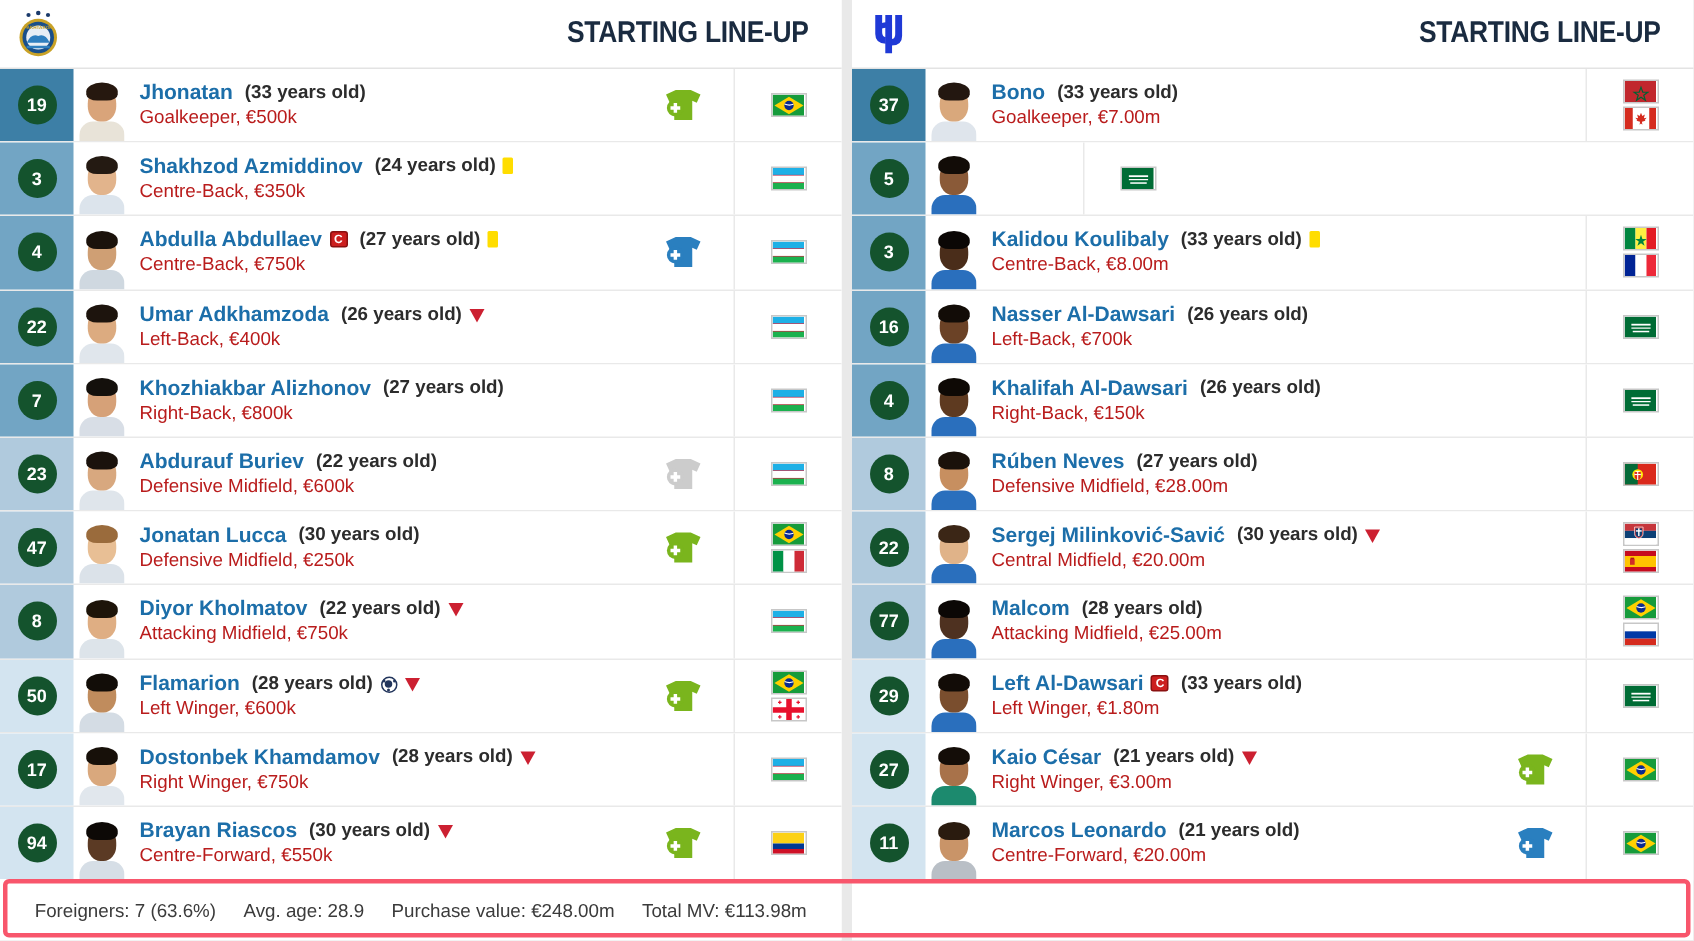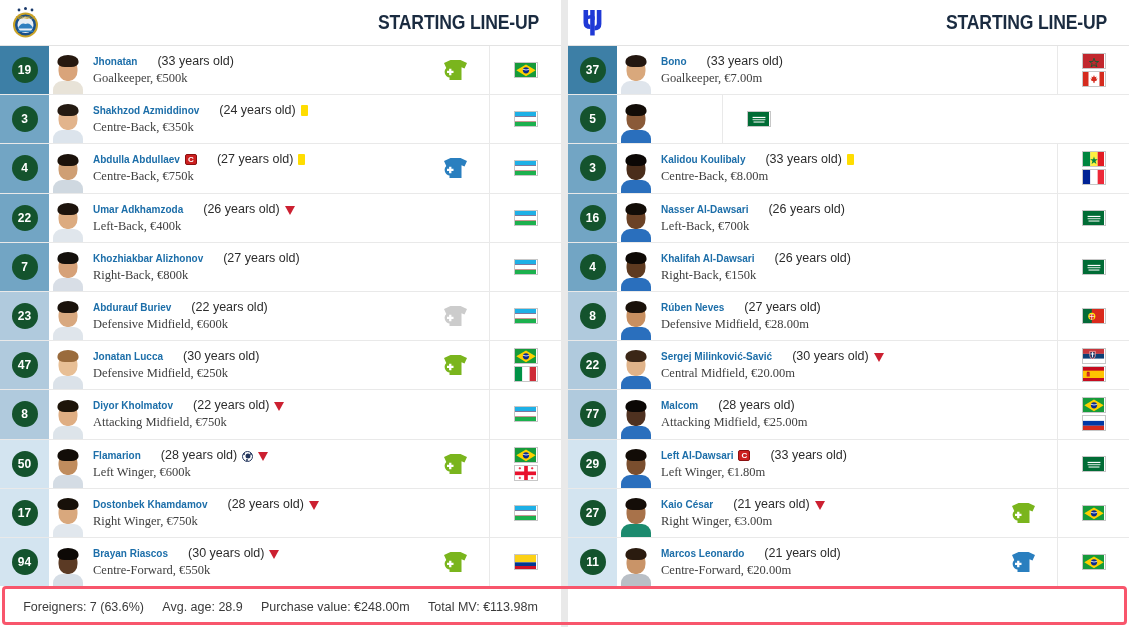--- a/index.html
+++ b/index.html
@@ -42,23 +42,23 @@
     display: flex; align-items: center; justify-content: center;
     font-family: "Liberation Sans", sans-serif;
   }
   .cell-photo { width: 37px; flex: 0 0 37px; display: flex; align-items: flex-end; justify-content: center; overflow: hidden; }
   .photo { width: 31px; height: 42px; position: relative; overflow: hidden; }
   .photo .head { position: absolute; left: 50%; transform: translateX(-50%); top: 6px; width: 19px; height: 23px; border-radius: 48% 48% 44% 44%; }
   .photo .hair { position: absolute; left: 50%; transform: translateX(-50%); top: 3px; width: 21px; height: 12px; border-radius: 50% 50% 35% 35%; }
   .photo .body { position: absolute; left: 50%; transform: translateX(-50%); bottom: 0; width: 30px; height: 13px; border-radius: 9px 9px 0 0; }
   .cell-info { flex: 1 1 auto; display: flex; flex-direction: column; justify-content: center; padding-left: 7px; min-width: 0; }
   .p-line1 { font-size: 12.5px; line-height: 17px; white-space: nowrap; display: flex; align-items: center; }
-  .p-name { color: #1c6ea9; font-weight: 700; font-size: 10px; }
-  .p-age { color: #2c2c2c; font-weight: 400; font-size: 12.5px; margin-left: 20px; }
-  .p-line2 { font-size: 12.5px; color: #404040; line-height: 17px; white-space: nowrap; font-family: Liberation Serif, serif; }
+  .p-name { color: #1c6ea9; font-weight: 700; font-size: 14px; }
+  .p-age { color: #2c2c2c; font-weight: 700; font-size: 12.5px; margin-left: 8px; }
+  .p-line2 { font-size: 12.5px; color: #b91c1c; line-height: 17px; white-space: nowrap; }
   .cell-icon { width: 68px; flex: 0 0 68px; display: flex; align-items: center; justify-content: center; border-left: 1px solid transparent; }
   .cell-flag { width: 72px; flex: 0 0 72px; display: flex; flex-direction: column; align-items: center; justify-content: center; gap: 2px; border-left: 1px solid #e9e9e9; }
 
   
   .pos-gk  .cell-num { background: #3d7fa6; }
   .pos-def .cell-num { background: #72a5c4; }
   .pos-mid .cell-num { background: #b0cadd; }
   .pos-att .cell-num { background: #d3e4f0; }
 
   

